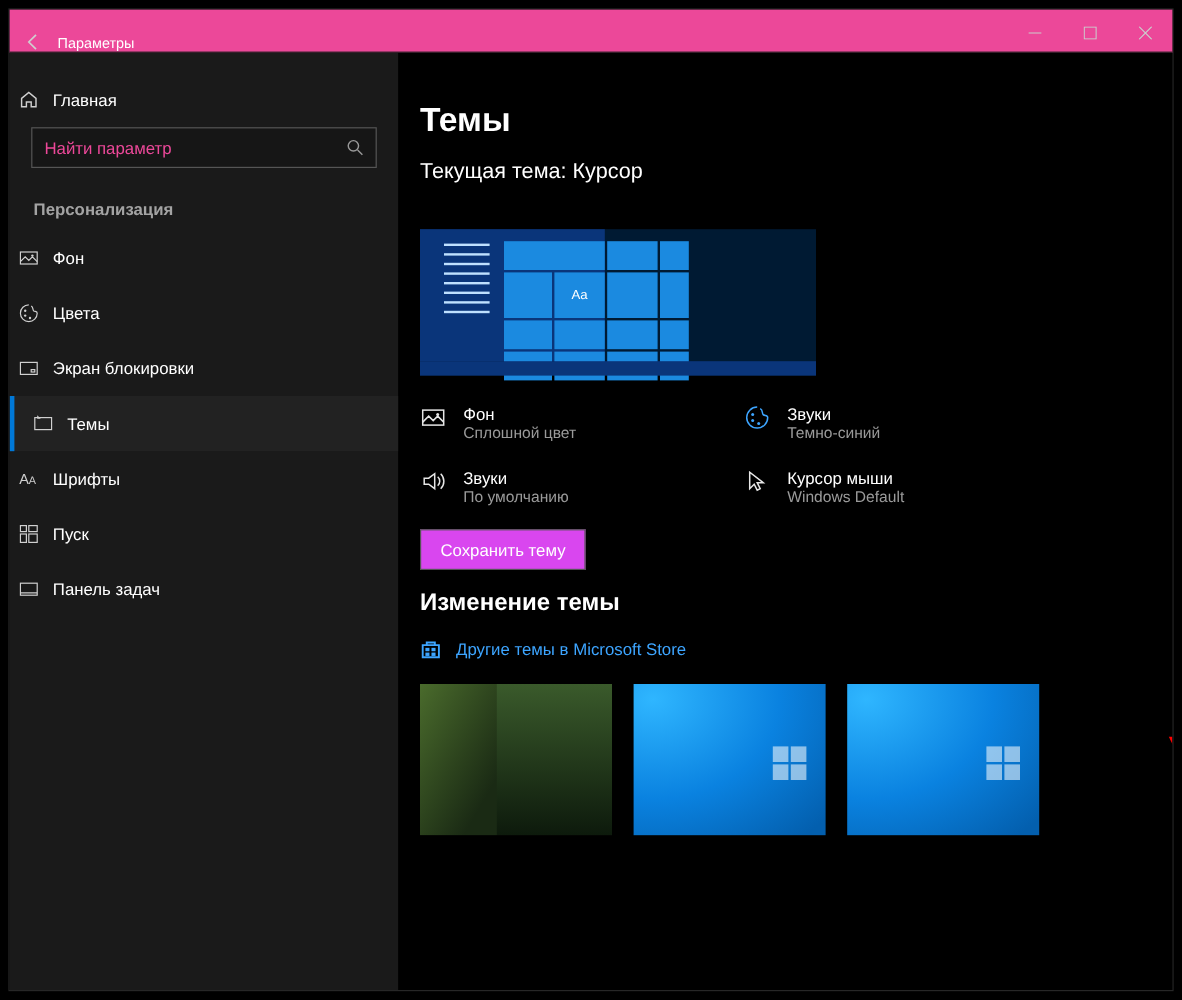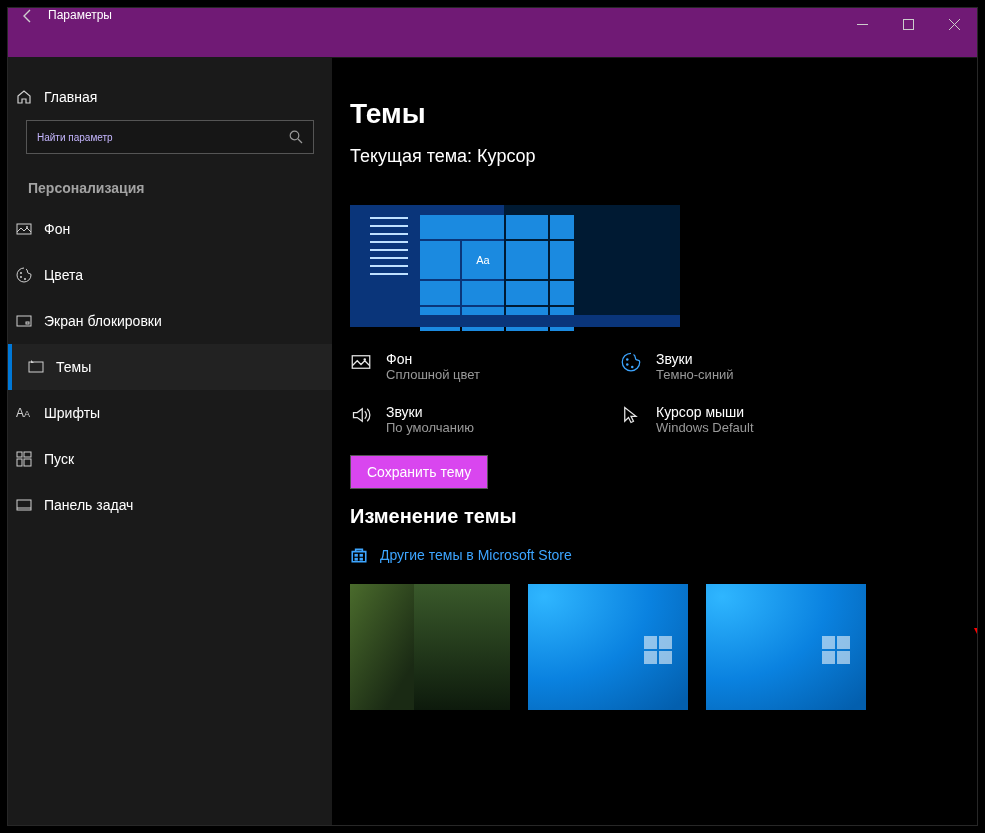--- a/index.html
+++ b/index.html
@@ -1,31 +1,31 @@
 <!DOCTYPE html>
 <html><head>
 <meta charset="utf-8">
 <style>
   * { box-sizing: border-box; margin: 0; padding: 0; font-family: "Segoe UI", Arial, sans-serif; }
   body { background: #000; width: 985px; height: 833px; overflow: hidden; position: relative; }
   .window { position:absolute; left:7px; top:7px; width:971px; height:819px; background:#000; border:1px solid #272727; display:flex; flex-direction:column; }
-  .titlebar { height:50px; display:flex; align-items:flex-start; background:#701a75; border-bottom:1px solid #1a1a1a;}
+  .titlebar { height:36px; display:flex; align-items:flex-end; background:#ec4899; border-bottom:1px solid #1a1a1a;}
   .titlebar .back { width:40px; display:flex; justify-content:center; align-items:center; color:#bfbfbf; }
   .titlebar .title { color:#fff; font-size:12px; flex:1; }
   .caption { display:flex; }
   .caption div { width:46px; height:32px; display:flex; justify-content:center; align-items:center; color:#ccc; }
   .caption svg { stroke:#ccc; }
   .body { display:flex; flex:1; overflow:hidden; }
 
   .sidebar { width:324px; background:#1a1a1a; padding-top:16px; color:#fff; display:flex; flex-direction:column; }
   .side-row { height:46px; display:flex; align-items:center; padding:0 8px; font-size:14px; color:#fff; cursor:default; }
   .side-row .ico { width:28px; display:flex; justify-content:flex-start; color:#d0d0d0; }
   .side-row.sel { border-left:4px solid #0078d7; padding-left:16px; background:#222; }
   .search-wrap { padding:0 18px 8px 18px; }
-  .search { height:34px; border:1px solid #555; background:#161616; display:flex; align-items:center; padding:0 10px; color:#c4b5fd; font-size:10px; }
+  .search { height:34px; border:1px solid #555; background:#161616; display:flex; align-items:center; padding:0 10px; color:#ec4899; font-size:14px; }
   .search span.ph { flex:1; }
   .section { font-weight:600; font-size:14px; color:#a3a3a3; padding:18px 20px 10px; }
 
   .main { flex:1; background:#000; color:#fff; padding:40px 0 0 18px; overflow:hidden; position:relative; }
   h1.page-title { font-size:28px; font-weight:600; margin-bottom:16px; }
   .subtitle { font-size:18px; font-weight:400; margin-bottom:38px; }
 
   .preview { width:330px; height:122px; background:#001a33; position:relative; margin-bottom:24px; }
   .preview .taskbar { position:absolute; bottom:0; left:0; right:0; height:12px; background:#0a357a; }
   .preview .start { position:absolute; left:0; top:0; width:154px; height:110px; background:#0a357a; }

